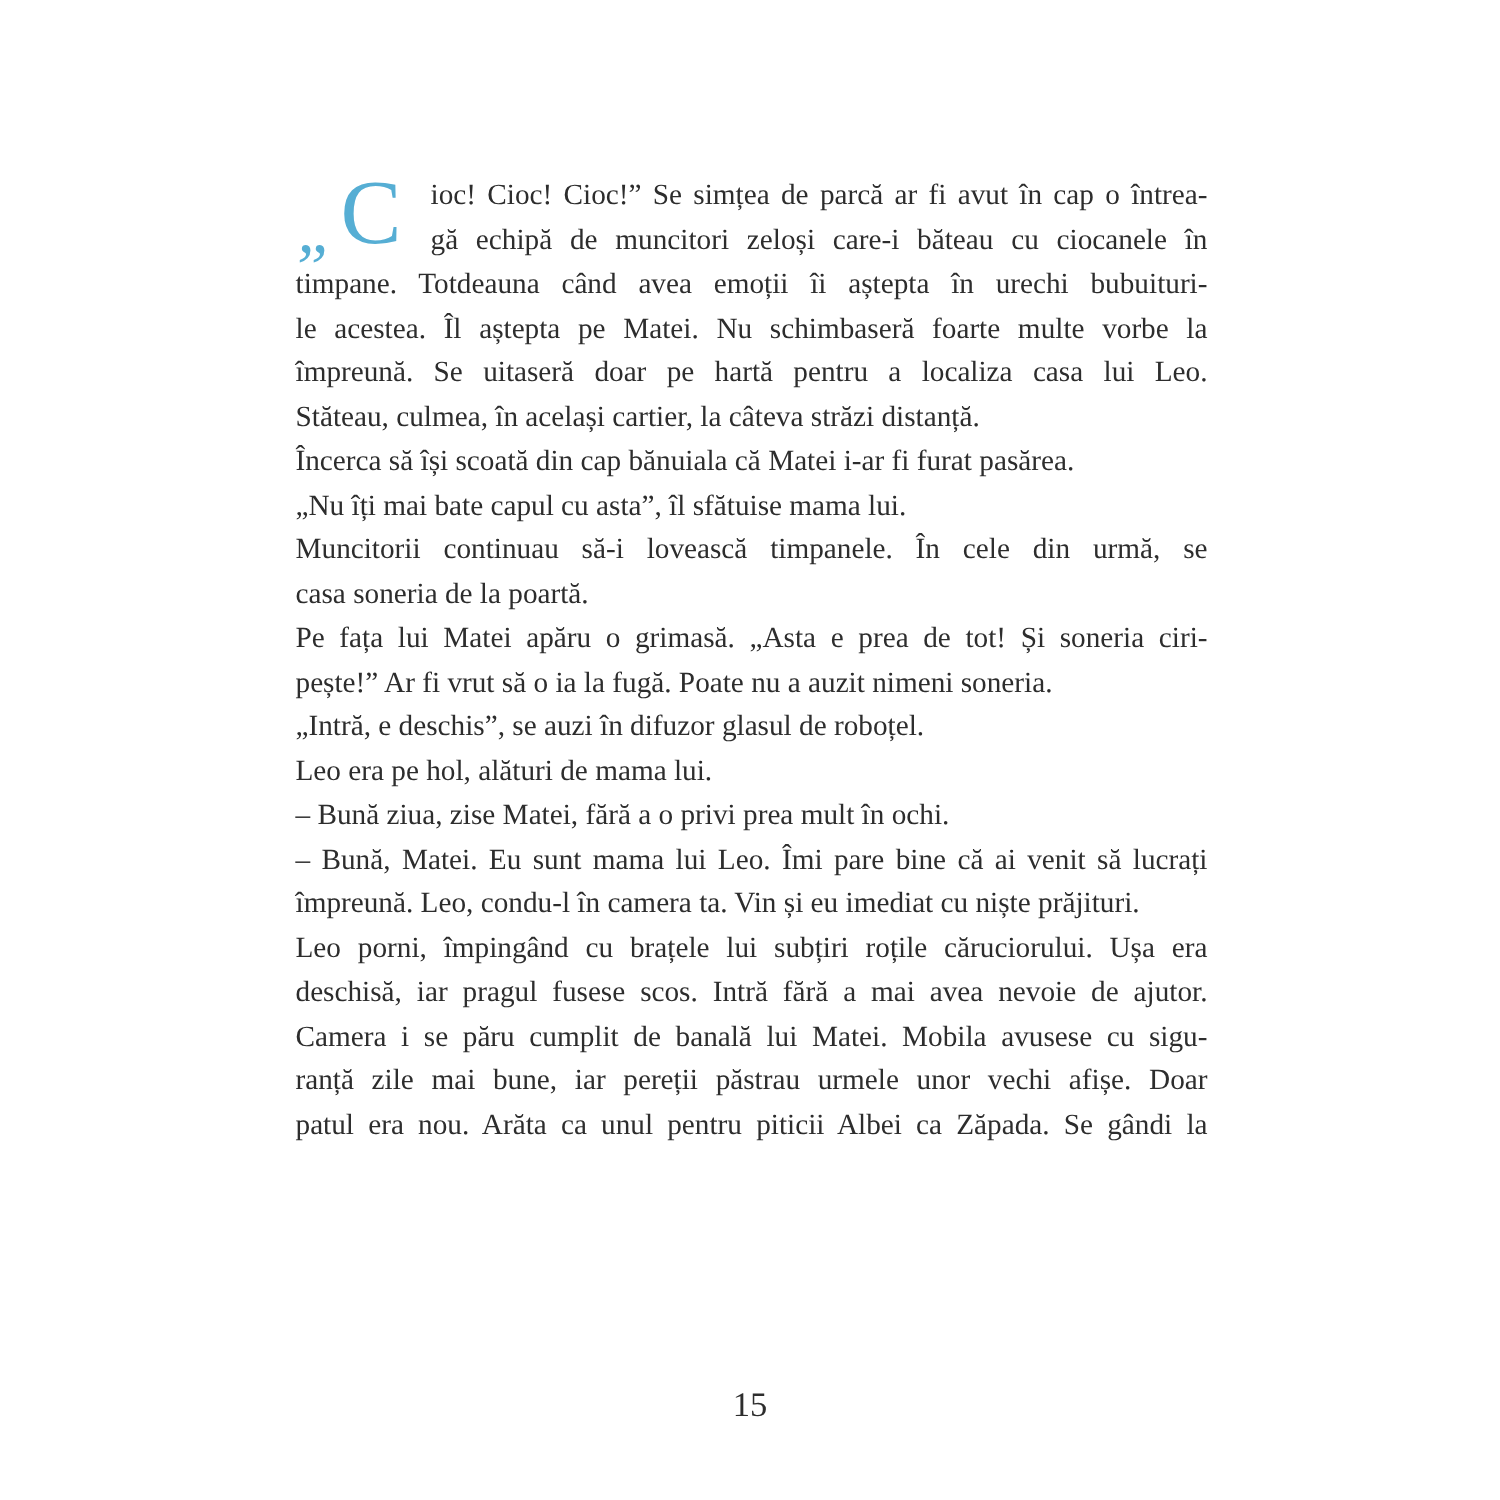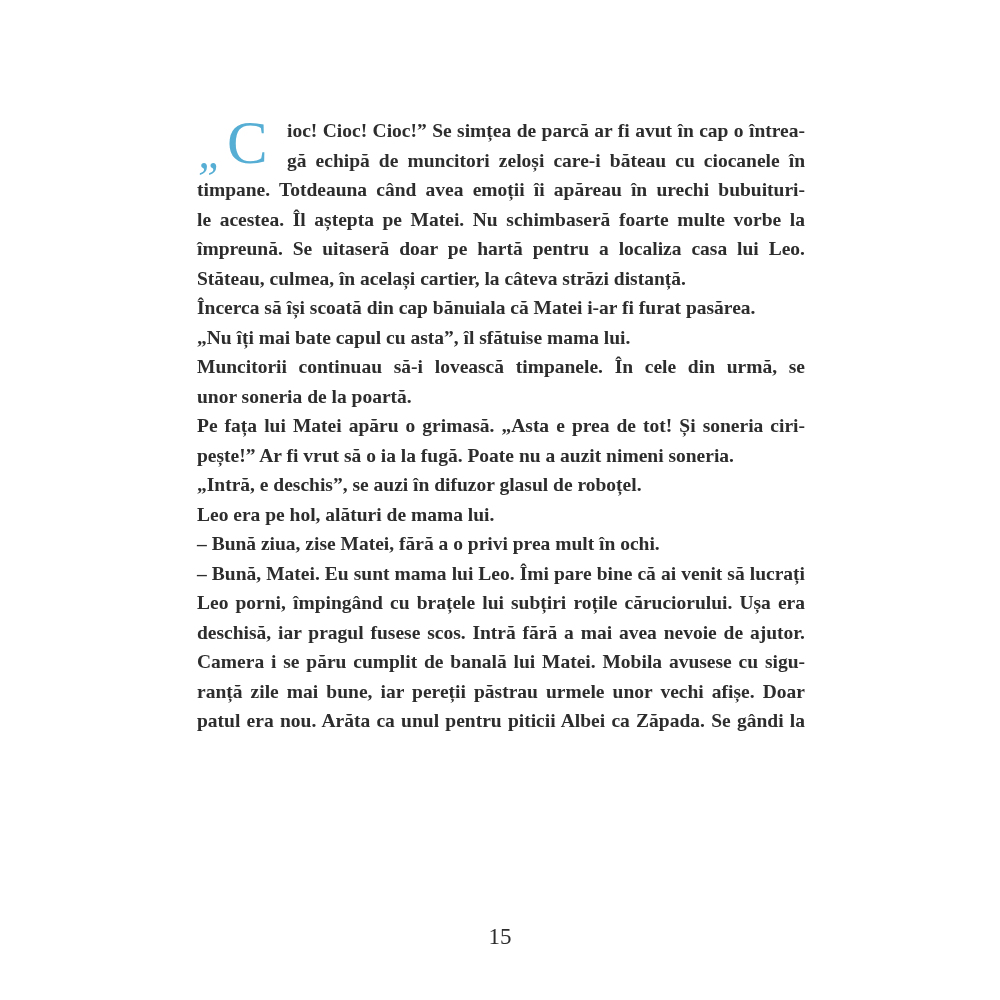--- a/index.html
+++ b/index.html
@@ -21,21 +21,20 @@
     left: 197px;
     top: 116px;
     width: 608px;
     font-size: 19.5px;
     line-height: 29.5px;
   }
   .lines-host .line {
     height: 29.5px;
     text-align: justify;
     text-align-last: justify;
-    font-weight: bold;
   }
   .lines-host .line.pend {
     text-align: center;
     text-align-last: left;
   }
   .dropcap {
     float: left;
     width: 90px;
     height: 56px;
     position: relative;
@@ -72,34 +71,35 @@
 <div class="page">
 
   <div class="text-block lines-host" style="color: rgb(45, 45, 45);">
     <div class="dropcap" style="color: rgb(86, 174, 212);">
       <span class="dc-quote">„</span>
       <span class="dc-letter">C</span>
     </div>
 
   <div class="line">ioc! Cioc! Cioc!” Se simțea de parcă ar fi avut în cap o întrea-</div>
       <div class="line">gă echipă de muncitori zeloși care-i băteau cu ciocanele în</div>
-      <div class="line">timpane. Totdeauna când avea emoții îi apăreau în urechi bubuituri-</div>
+      <div class="line">timpane. Totdeauna când avea emoții îi aștepta în urechi bubuituri-</div>
       <div class="line">le acestea. Îl aștepta pe Matei. Nu schimbaseră foarte multe vorbe la</div>
       <div class="line">împreună. Se uitaseră doar pe hartă pentru a localiza casa lui Leo.</div>
       <div class="line pend">Stăteau, culmea, în același cartier, la câteva străzi distanță.</div>
       <div class="line pend">Încerca să își scoată din cap bănuiala că Matei i-ar fi furat pasărea.</div>
       <div class="line pend">„Nu îți mai bate capul cu asta”, îl sfătuise mama lui.</div>
       <div class="line">Muncitorii continuau să-i lovească timpanele. În cele din urmă, se</div>
-      <div class="line pend">unor soneria de la poartă.</div>
+      <div class="line pend">casa soneria de la poartă.</div>
       <div class="line">Pe fața lui Matei apăru o grimasă. „Asta e prea de tot! Și soneria ciri-</div>
       <div class="line pend">pește!” Ar fi vrut să o ia la fugă. Poate nu a auzit nimeni soneria.</div>
       <div class="line pend">„Intră, e deschis”, se auzi în difuzor glasul de roboțel.</div>
       <div class="line pend">Leo era pe hol, alături de mama lui.</div>
       <div class="line pend">– Bună ziua, zise Matei, fără a o privi prea mult în ochi.</div>
       <div class="line">– Bună, Matei. Eu sunt mama lui Leo. Îmi pare bine că ai venit să lucrați</div>
+      <div class="line pend">împreună. Leo, condu-l în camera ta. Vin și eu imediat cu niște prăjituri.</div>
       <div class="line">Leo porni, împingând cu brațele lui subțiri roțile căruciorului. Ușa era</div>
       <div class="line">deschisă, iar pragul fusese scos. Intră fără a mai avea nevoie de ajutor.</div>
       <div class="line">Camera i se păru cumplit de banală lui Matei. Mobila avusese cu sigu-</div>
       <div class="line">ranță zile mai bune, iar pereții păstrau urmele unor vechi afișe. Doar</div>
       <div class="line">patul era nou. Arăta ca unul pentru piticii Albei ca Zăpada. Se gândi la</div>
     </div>
 
   <div class="page-number">15</div>
 
 </div>

